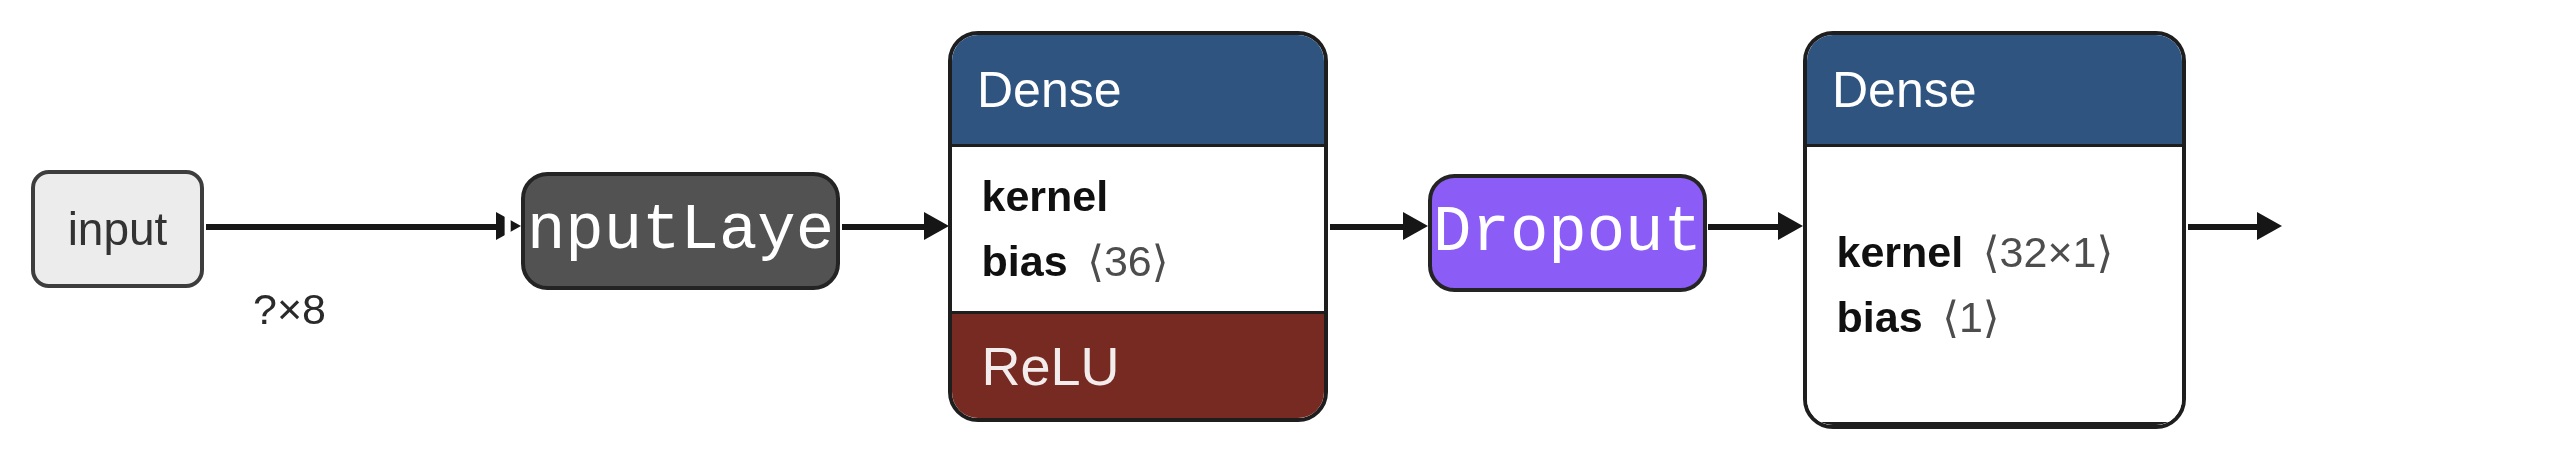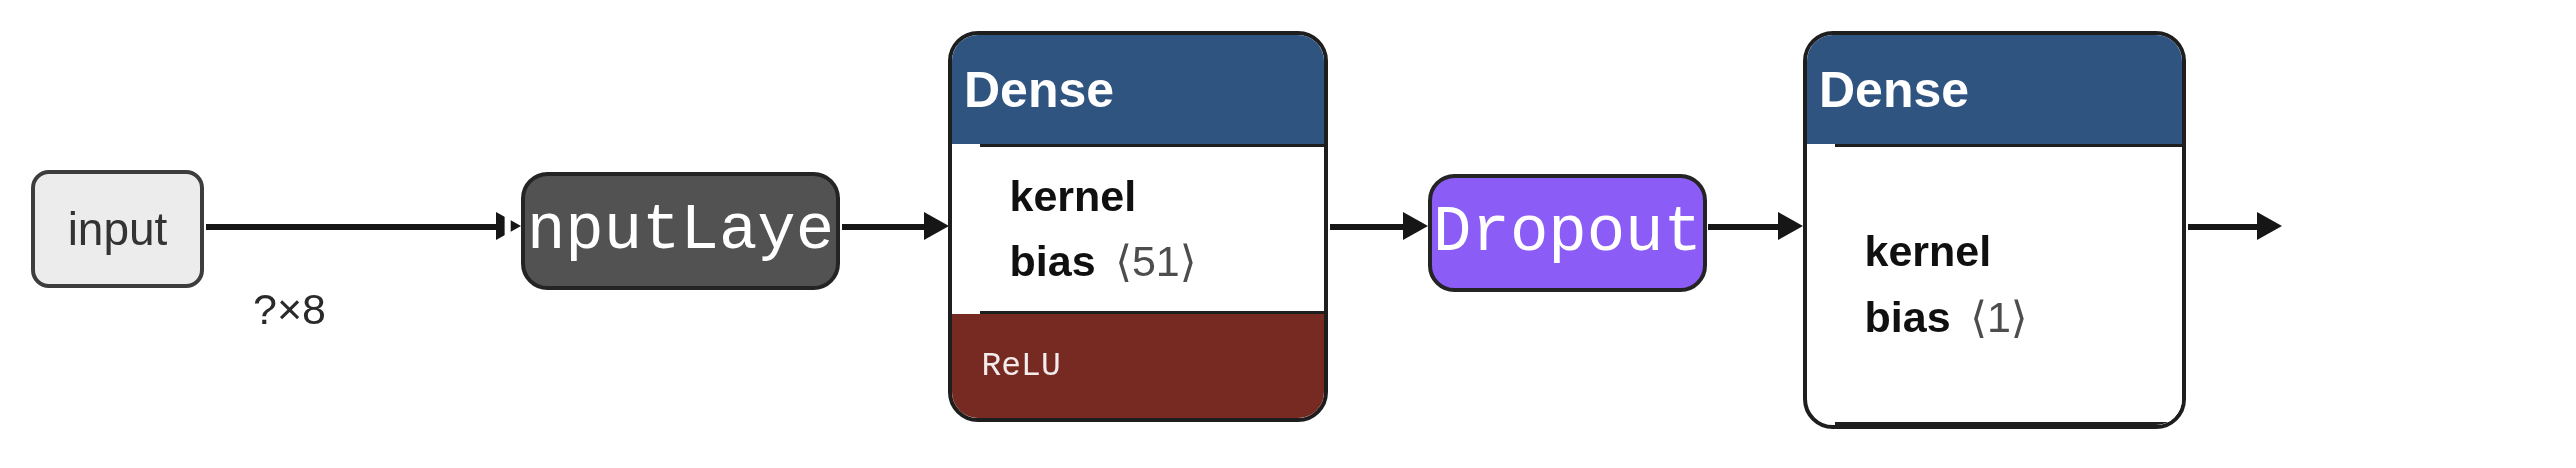--- a/index.html
+++ b/index.html
@@ -32,35 +32,34 @@
   .node-layer {
     position:absolute; box-sizing:border-box;
     display:flex; flex-direction:column;
     border:4.9px solid #1e1e1e; border-radius:30px; overflow:hidden; background:#ffffff;
   }
   #node-dense1 { left:948px;  top:31px; width:380px; height:391px; }
   #node-dense2 { left:1803px; top:31px; width:383px; height:398px; }
 
   .layer-header {
     flex:0 0 109px; background:#2F5480; color:#ffffff; font-size:50px;
-    display:flex; align-items:center; padding-left:12px;font-weight:bold;
+    display:flex; align-items:center; padding-left:25px;
   }
   .layer-body {
     flex:1 1 auto; background:#ffffff;
     border-top:3.9px solid #1e1e1e; border-bottom:3.9px solid #1e1e1e;
     display:flex; flex-direction:column; justify-content:center; gap:15.7px;
     padding-left:29.5px;
-    margin-left:28px;
   }
   .param-row { display:flex; align-items:baseline; gap:19.6px; font-size:43px; }
   .param-name { font-weight:bold; color:#101010; }
   .param-shape { color:#4d4d4d; }
   .layer-footer {
-    flex:0 0 104px; background:#762A22; color:#f2ecec; font-size:33px;
-    display:flex; align-items:center; padding-left:29.5px;font-family:Liberation Mono, monospace;
+    flex:0 0 104px; background:#762A22; color:#f2ecec; font-size:54px;
+    display:flex; align-items:center; padding-left:29.5px;
   }
 
   
   .arrow { position:absolute; top:224px; height:5.9px; background:#161616; }
   .arrow::after {
     content:""; position:absolute; right:-24.6px; top:-11.8px; width:0; height:0;
     border-left:25.5px solid #161616;
     border-top:14.7px solid transparent; border-bottom:14.7px solid transparent;
   }
   .edge-label {
@@ -89,21 +88,21 @@
   <div class="node-layer" id="node-dense1">
     <div class="layer-header">
       <span>Dense</span>
     </div>
     <div class="layer-body">
       <div class="param-row">
         <span class="param-name">kernel</span>
       </div>
       <div class="param-row">
         <span class="param-name">bias</span>
-        <span class="param-shape">⟨51⟩</span>
+        <span class="param-shape">⟨36⟩</span>
       </div>
     </div>
     <div class="layer-footer">
       <span>ReLU</span>
     </div>
   </div>
 
   <div class="arrow" style="left:1330px; width:73px;"></div>
 
   <div class="node-pill" id="node-dropout">
@@ -112,20 +111,21 @@
 
   <div class="arrow" style="left:1708px; width:70px;"></div>
 
   <div class="node-layer" id="node-dense2">
     <div class="layer-header">
       <span>Dense</span>
     </div>
     <div class="layer-body">
       <div class="param-row">
         <span class="param-name">kernel</span>
+        <span class="param-shape">⟨32×1⟩</span>
       </div>
       <div class="param-row">
         <span class="param-name">bias</span>
         <span class="param-shape">⟨1⟩</span>
       </div>
     </div>
   </div>
 
   <div class="arrow" style="left:2188px; width:69px;"></div>
 

